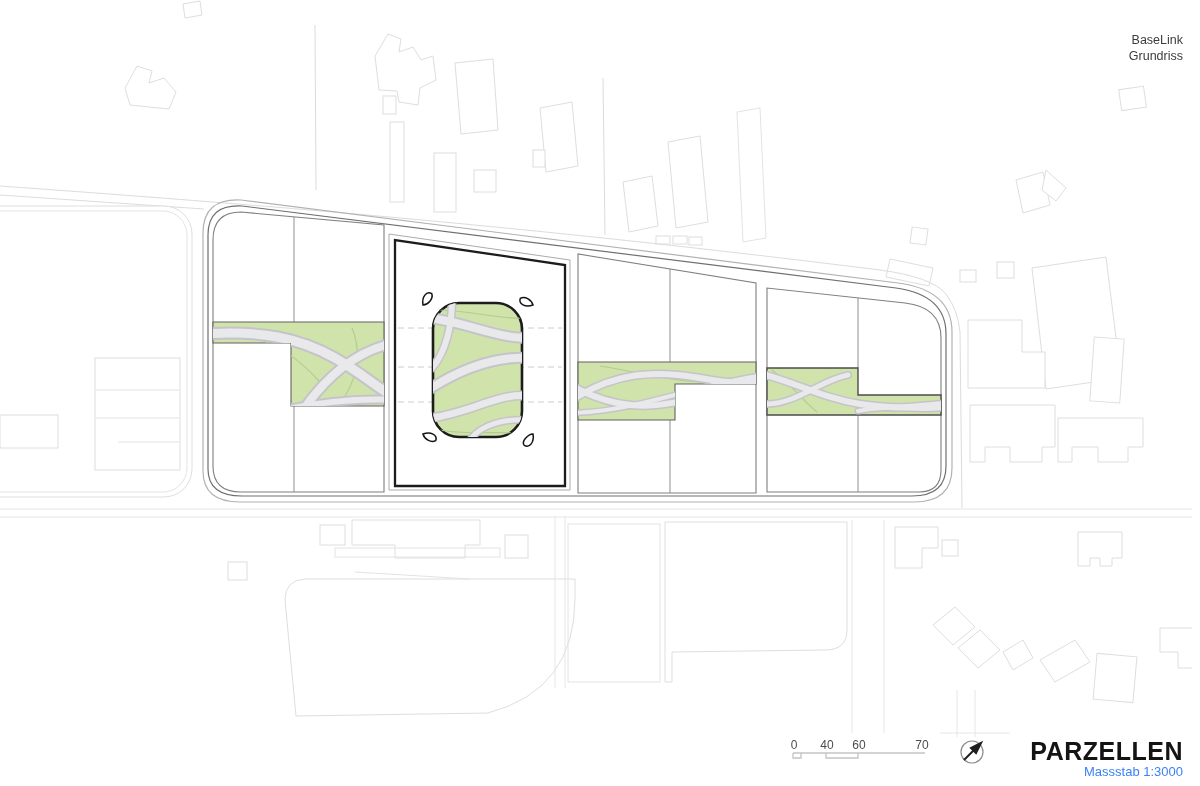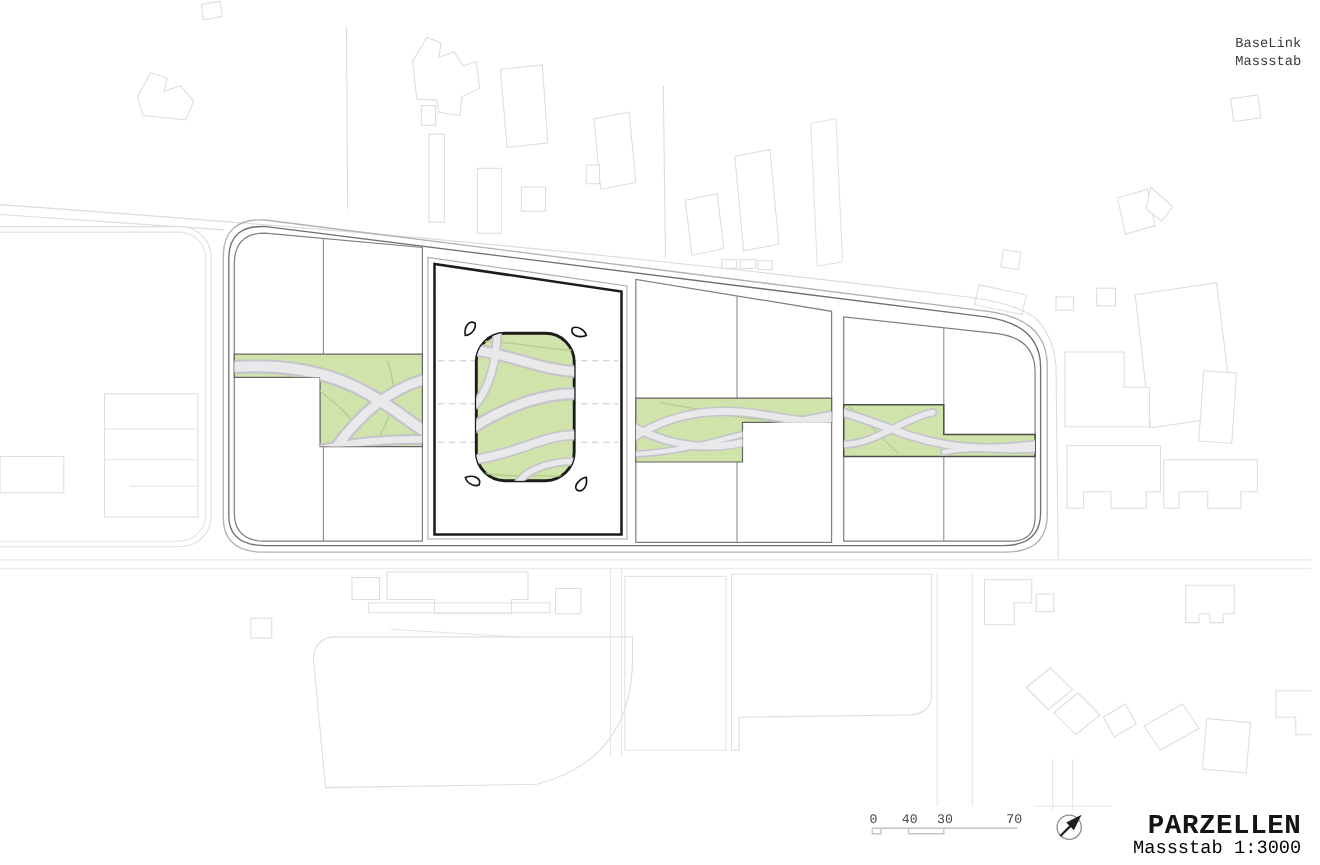--- a/index.html
+++ b/index.html
@@ -1,19 +1,19 @@
 <!DOCTYPE html>
 <html style="--paper: #ffffff; --green: #cfe3ab; --path-fill: #e9e9ec; --path-edge: #c4c4ca; --parcel-line: #1c1c1c;"><head>
 <meta charset="utf-8">
 <style>
   html,body{margin:0;padding:0;background:#ffffff;}
   .stage{
     position:relative;width:1192px;height:786px;overflow:hidden;
     background:var(--paper,#ffffff);
-    font-family:Liberation Mono, monospace;
+    font-family:Liberation Sans, sans-serif;
   }
   svg{position:absolute;left:0;top:0;}
   
   .ctx{fill:#ffffff;stroke:#dedede;stroke-width:1;}
   .ctx-l{fill:none;stroke:#e3e3e3;stroke-width:1;}
   .road{fill:none;stroke:#dcdcdc;stroke-width:1;}
   .road-l{fill:none;stroke:#e6e6e6;stroke-width:1;}
   .bnd-out{fill:none;stroke:#b2b2b2;stroke-width:1.2;}
   .bnd-in{fill:#ffffff;stroke:#6f6f6f;stroke-width:1.2;}
   .block{fill:#ffffff;stroke:#7f7f7f;stroke-width:1.1;}
@@ -29,21 +29,21 @@
   .leaf{fill:#ffffff;stroke:#141414;stroke-width:1.5;}
   .dash{stroke:#cccccc;stroke-width:1;stroke-dasharray:6 4;fill:none;}
   .sbar{fill:none;stroke:#c4c4c4;stroke-width:1.3;}
   .ncirc{fill:#ffffff;stroke:#8d8d8d;stroke-width:1.2;}
   .nneedle{stroke:#1f1f1f;stroke-width:2;fill:#1f1f1f;}
   
   .hdr{position:absolute;top:33px;right:9px;text-align:right;
        font-size:12.5px;line-height:15.5px;color:#3c3c3c;}
   .titleblock{position:absolute;right:9px;bottom:6px;text-align:right;}
   .sheet-title{font-size:25px;font-weight:bold;letter-spacing:.5px;color:#141414;line-height:26px;}
-  .scale-note{font-size:17px;color:#000000;line-height:16px;}
+  .scale-note{font-size:13px;color:#3b82f6;line-height:16px;}
   .sb-label{position:absolute;top:738px;width:30px;text-align:center;
             font-size:12px;color:#4c4c4c;}
 </style>
 </head>
 <body>
 
 <div class="stage">
 
 <svg width="1200" height="786" viewBox="0 0 1200 786">
 
@@ -244,26 +244,26 @@
           <path d="M 578 362 L 756 362 L 756 384 L 675 384 L 675 420 L 578 420 Z"></path>
         </clipPath>
     <clipPath id="clipD">
           <path d="M 767 368 L 858 368 L 858 395 L 941 395 L 941 415 L 767 415 Z"></path>
         </clipPath>
   </defs>
 </svg>
 
 <div class="hdr">
   <div>BaseLink</div>
-  <div>Massstab</div>
+  <div>Grundriss</div>
 </div>
 
 <span class="sb-label" style="left:779px">0</span>
 <span class="sb-label" style="left:812px">40</span>
-<span class="sb-label" style="left:844px">30</span>
+<span class="sb-label" style="left:844px">60</span>
 <span class="sb-label" style="left:907px">70</span>
 
 <div class="titleblock">
   <div class="sheet-title">PARZELLEN</div>
   <div class="scale-note">Massstab 1:3000</div>
 </div>
 
 </div>
 
 </body></html>

